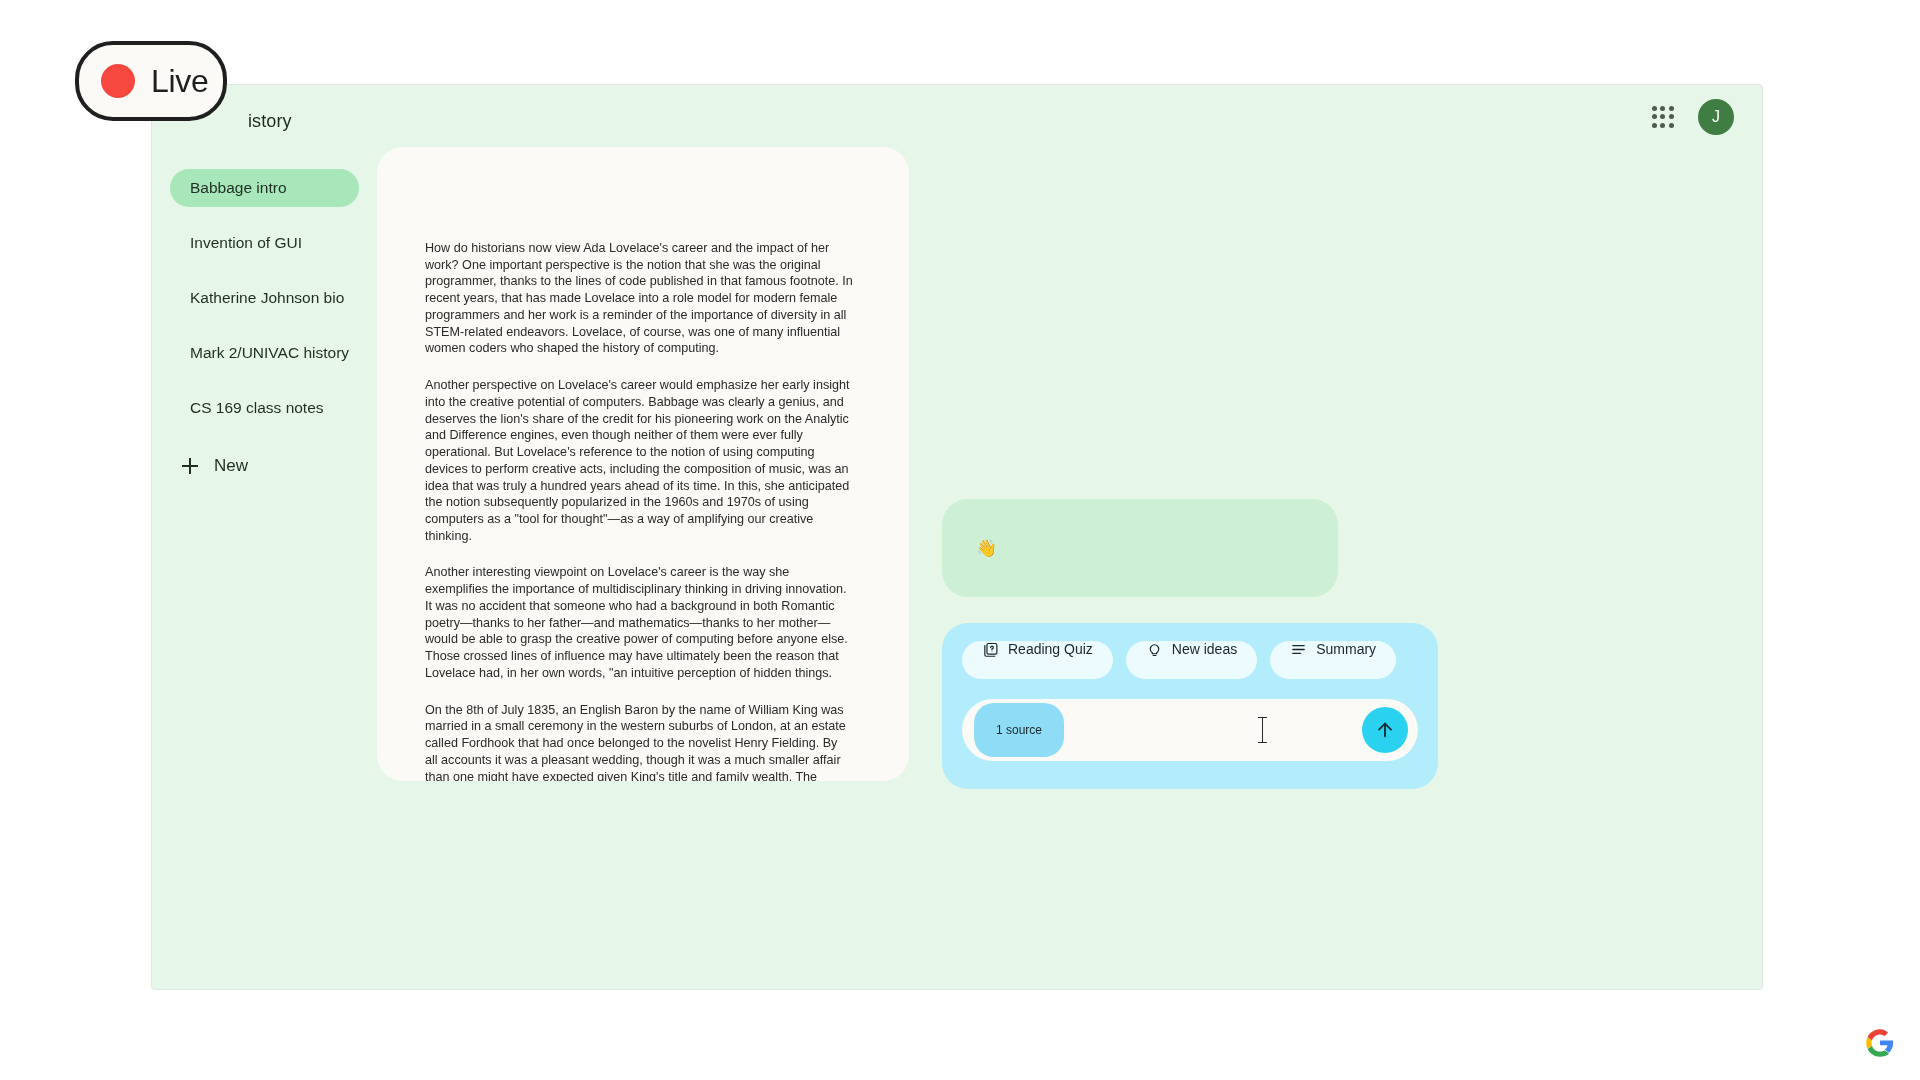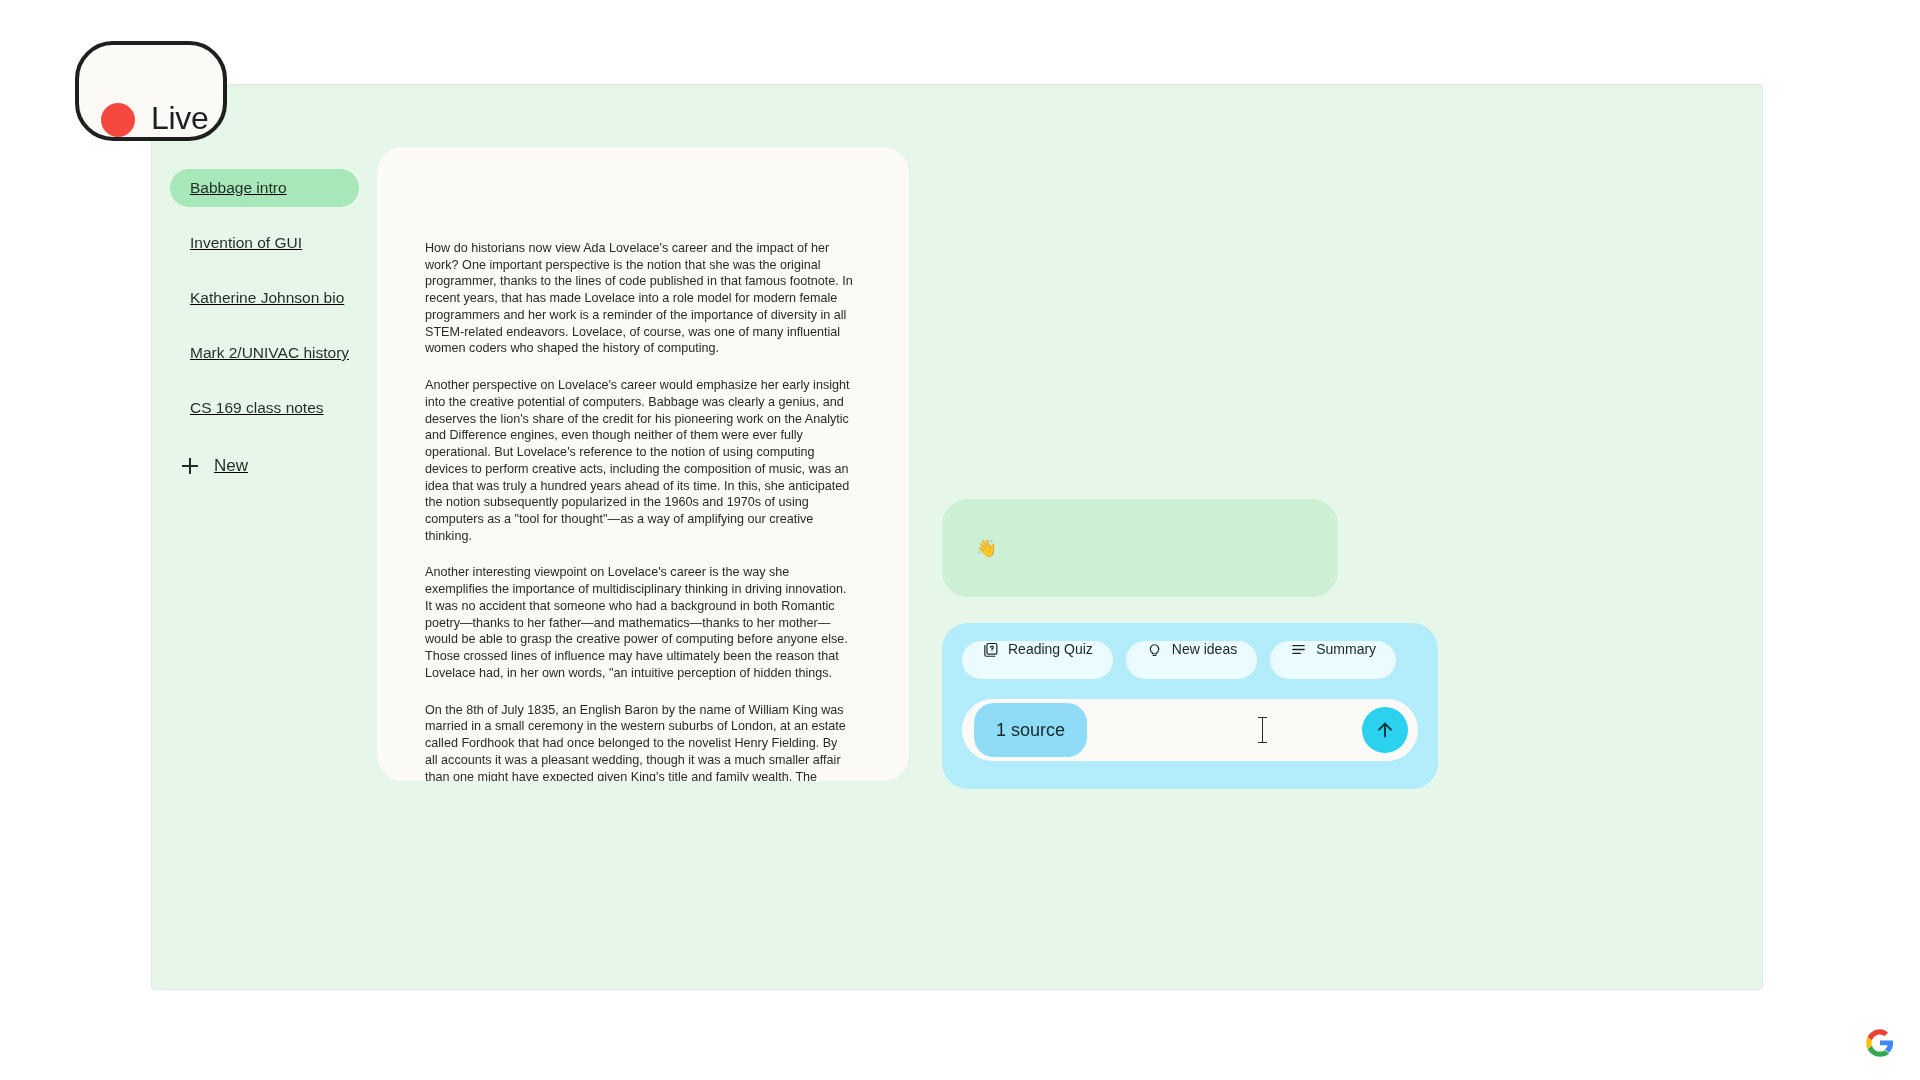--- a/index.html
+++ b/index.html
@@ -85,21 +85,20 @@
     user-select: none;
   }
 
   
   .sidebar {
     position: absolute;
     left: 0;
     top: 72px;
     width: 225px;
     padding-top: 12px;
-    text-decoration: underline;
   }
   .side-item {
     display: flex;
     align-items: center;
     height: 38px;
     margin: 0 18px 17px 18px;
     padding: 0 20px;
     border-radius: 19px;
     font-size: 15.5px;
     color: #1f2e24;
@@ -218,21 +217,21 @@
     align-items: center;
     padding: 0 10px 0 12px;
   }
   .source-pill {
     height: 40px;
     padding: 7px 22px;
     background: #8edcf5;
     border-radius: 20px;
     display: flex;
     align-items: center;
-    font-size: 18px;
+    font-size: 12px;
     color: #17272c;
     cursor: pointer;
     white-space: nowrap;
   }
   .text-input {
     flex: 1;
     border: none;
     outline: none;
     background: transparent;
     height: 40px;
@@ -269,26 +268,26 @@
     cursor: pointer;
     flex: 0 0 46px;
   }
 
   
   .live-badge {
     position: absolute;
     left: 75px;
     top: 41px;
     width: 152px;
-    height: 100px;
+    height: 80px;
     background: #fbfaf6;
     border: 4px solid #1f1f1f;
     border-radius: 38px;
     display: flex;
-    align-items: flex-end;
+    align-items: center;
     gap: 16px;
     padding-left: 22px;
     box-sizing: border-box;
   }
   .live-dot {
     width: 34px; height: 34px;
     border-radius: 50%;
     background: #f7483f;
     flex: 0 0 34px;
   }
@@ -306,20 +305,37 @@
     width: 30px; height: 30px;
   }
 </style>
 </head>
 <body>
 
 <div id="root">
 
   <div class="app-window">
 
+    <div class="topbar">
+      <div class="app-title">istory</div>
+      <div class="topbar-right">
+        <div class="grid-icon">
+          <i></i>
+            <i></i>
+            <i></i>
+            <i></i>
+            <i></i>
+            <i></i>
+            <i></i>
+            <i></i>
+            <i></i>
+        </div>
+        <div class="avatar">J</div>
+      </div>
+    </div>
 
     <div class="sidebar">
       <div class="side-item active">
         <span>Babbage intro</span>
       </div>
       <div class="side-item">
         <span>Invention of GUI</span>
       </div>
       <div class="side-item">
         <span>Katherine Johnson bio</span>

